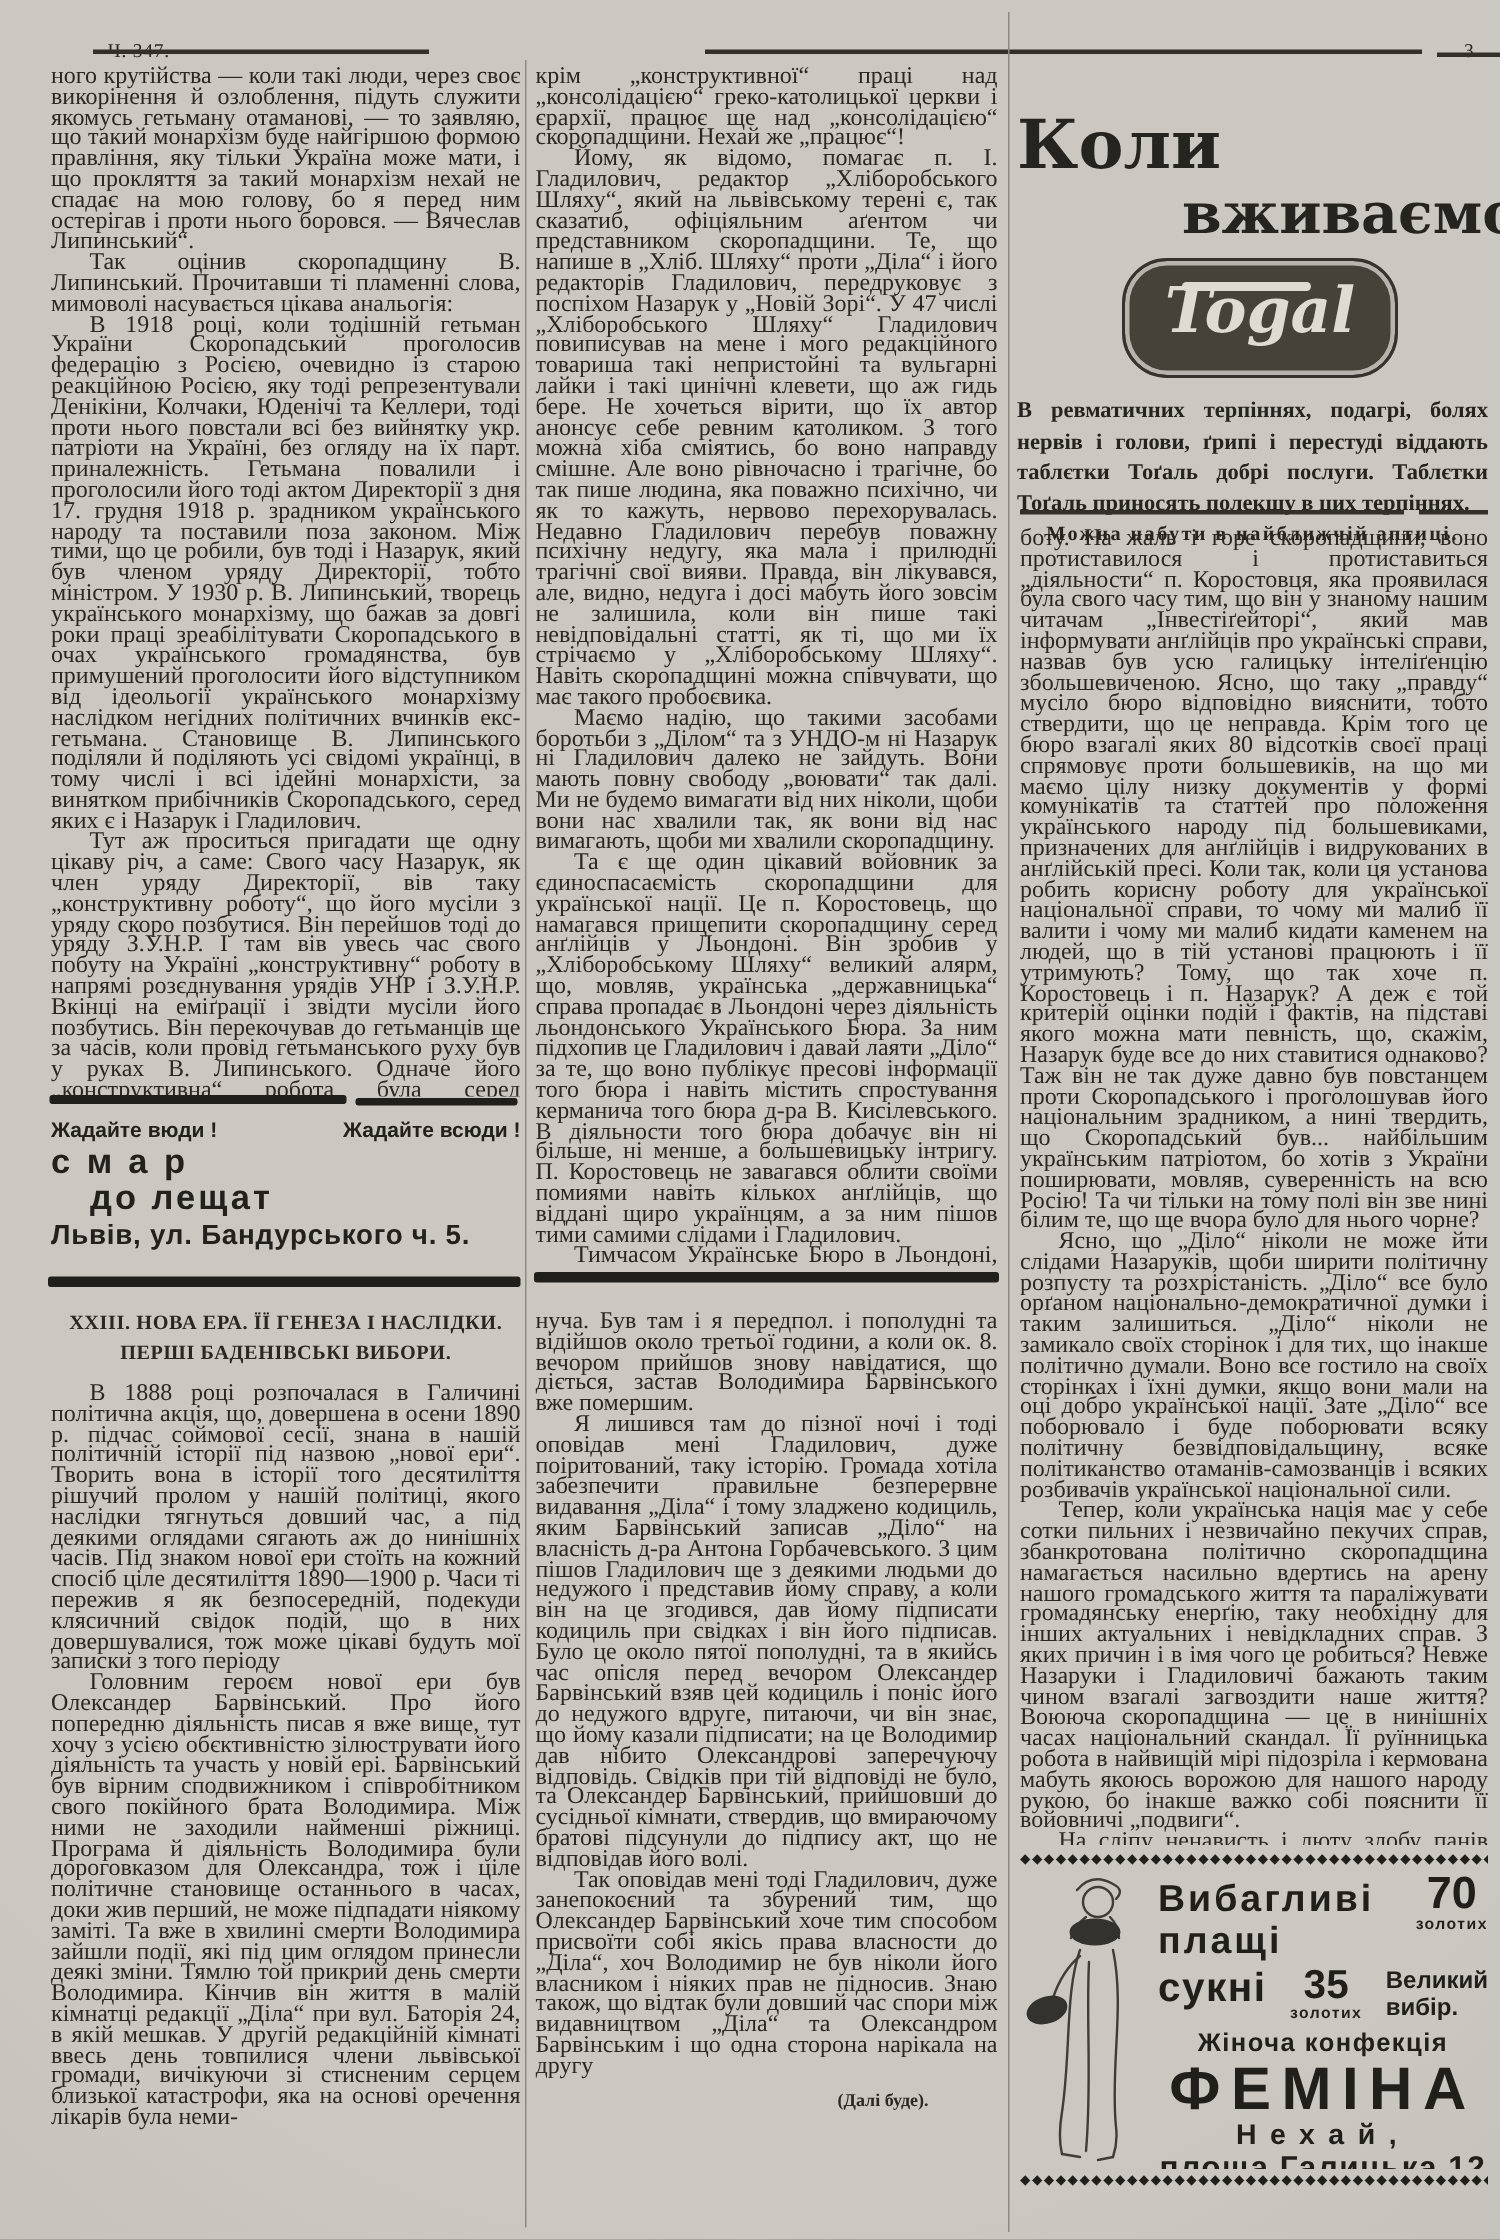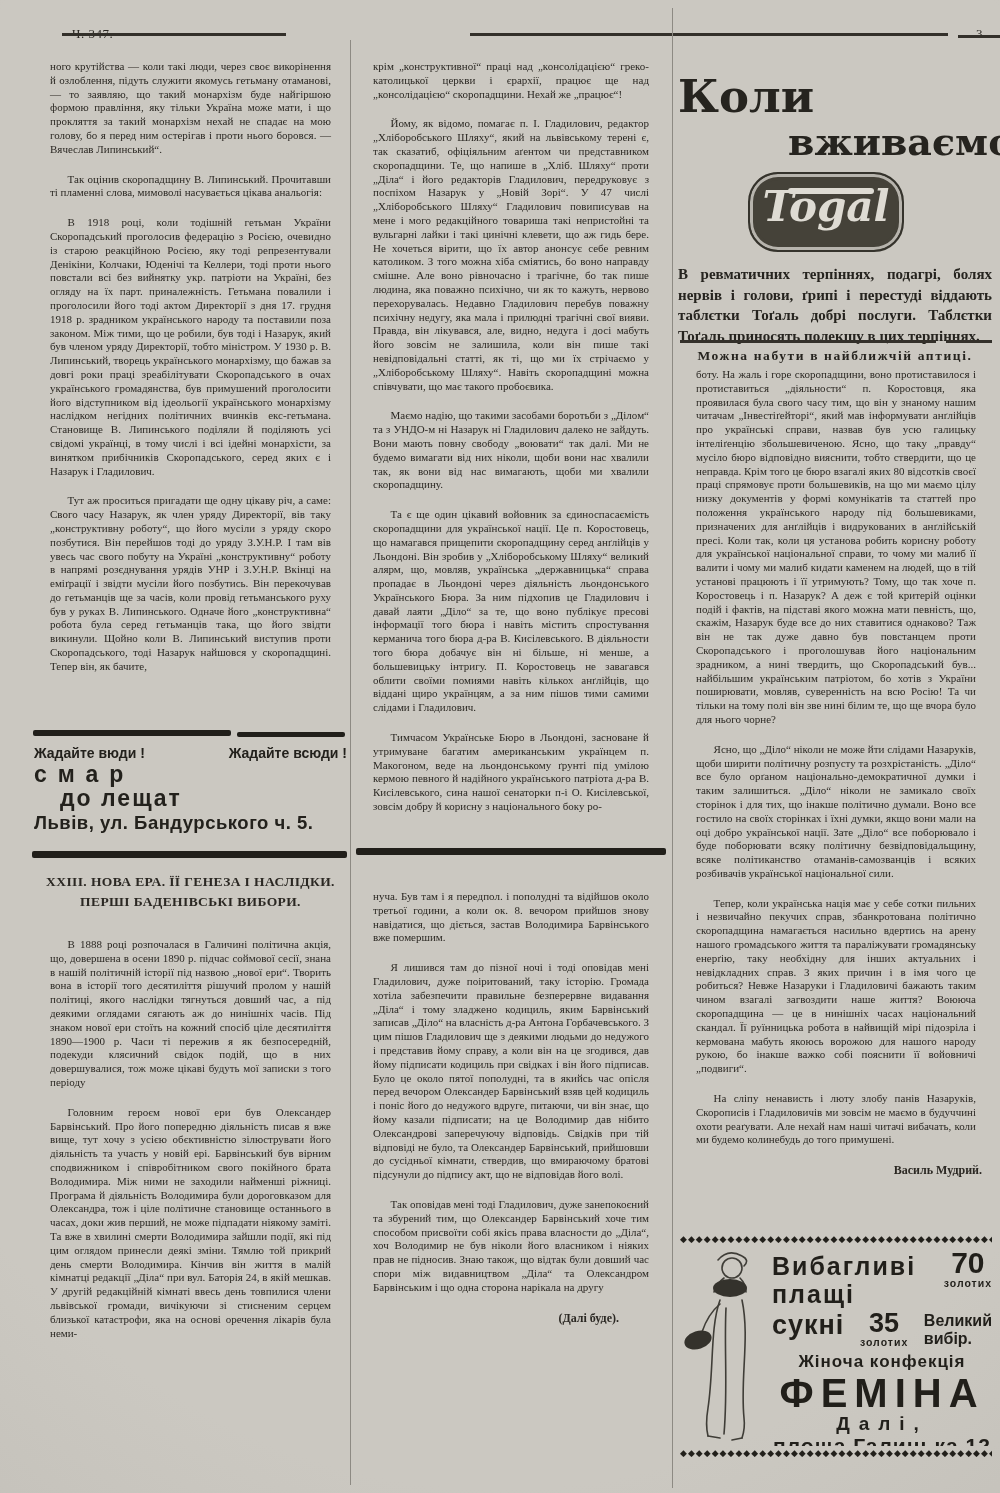--- a/index.html
+++ b/index.html
@@ -8,21 +8,21 @@
     background:radial-gradient(130% 105% at 50% 42%, #cbc8c1 55%, #bdbab3 88%, #b0ada6 100%);
     font-family:"Liberation Serif","DejaVu Serif",serif;color:#2b2823;
   }
   
   .mh-text{position:absolute;top:26px;font-size:13px;font-weight:normal;letter-spacing:.5px;}
   .rule{position:absolute;background:#33302a;}
   
   .vrule{position:absolute;width:1px;background:#8d8a83;}
   
   .textcol{position:absolute;overflow:hidden;}
-  .textcol p{margin:16px;text-indent:1.6em;text-align:justify;font-size:11px;line-height:13.8px;color:#2b2823;}
+  .textcol p{margin:0;text-indent:1.6em;text-align:justify;font-size:16px;line-height:13.8px;color:#2b2823;}
   .cont p:first-child{text-indent:0;}
   .sig{margin-top:7px;text-align:right;padding-right:10px;font-weight:bold;font-size:12px;}
   .tobecont{margin-top:9px;text-align:right;padding-right:46px;font-weight:bold;font-size:12px;}
   
   .nova-head{position:absolute;left:34px;top:872px;width:313px;text-align:center;
     font-weight:bold;font-size:13.5px;line-height:20px;letter-spacing:.4px;}
   
   .bar{position:absolute;background:#211f1a;border-radius:2px;}
   
   .silva{position:absolute;left:34px;top:745px;width:313px;height:102px;
@@ -33,21 +33,21 @@
   .silva .smar{font-weight:bold;font-size:23px;letter-spacing:11px;line-height:24px;}
   .silva .leshchat{font-weight:bold;font-size:23px;letter-spacing:2px;margin-left:26px;line-height:25px;}
   .silva .brand{font-weight:bold;font-size:40px;line-height:42px;margin-left:6px;margin-top:2px;letter-spacing:1px;}
   .silva .addr{font-weight:bold;font-size:18.5px;letter-spacing:.5px;margin-top:1px;}
   
   .togal{position:absolute;left:678px;top:38px;width:314px;color:#26241f;margin-top:36px;}
   .togal .w1{font-family:"DejaVu Serif",serif;font-weight:bold;font-size:45px;line-height:46px;}
   .togal .w2{font-family:"DejaVu Serif",serif;font-weight:bold;font-size:38px;line-height:40px;margin-left:110px;margin-top:2px;}
   .togal-logo{position:relative;width:152px;height:76px;margin:10px 0 0 70px;
     background:#454239;border:2px solid #35332c;border-radius:30px/30px;
-    box-shadow:inset 0 0 0 3px #b7b4ad, inset 0 0 0 6px #454239;}
+    box-shadow:inset 0 0 0 3px #b7b4ad, inset 0 0 0 6px #454239;padding-left:28px;}
   .togal-logo .txt{position:absolute;left:0;right:0;top:12px;text-align:center;
     font-family:"DejaVu Serif",serif;font-style:italic;font-weight:bold;font-size:42px;line-height:42px;color:#dedbd3;}
   .togal-logo .swash{position:absolute;left:38px;top:14px;width:86px;height:6px;background:#dedbd3;border-radius:3px;}
   .togal .body{margin-top:12px;font-weight:bold;font-size:15px;line-height:20.5px;text-align:justify;}
   .togal .avail{margin-top:2px;font-weight:bold;font-size:13.5px;letter-spacing:1.6px;text-align:center;}
   
   .diamond-row{position:absolute;left:680px;width:312px;height:11px;overflow:hidden;
     font-size:9px;line-height:10px;letter-spacing:1px;color:#211f1a;white-space:nowrap;}
   
   .femina{position:absolute;left:680px;top:1248px;width:312px;height:198px;overflow:hidden;
@@ -191,20 +191,20 @@
           <div class="num" style="font-size:27px;">35</div>
           <div class="unit">золотих</div>
         </div>
         <div class="wyb">
           <div>Великий</div>
           <div>вибір.</div>
         </div>
       </div>
       <div class="cat">Жіноча конфекція</div>
       <div class="brand">ФЕМІНА</div>
-      <div class="city">Далі,</div>
+      <div class="city">Нехай,</div>
       <div class="addr">площа Галицька 12 а.</div>
 
     </div>
   </div>
   <div class="diamond-row" style="top:1448px;">◆◆◆◆◆◆◆◆◆◆◆◆◆◆◆◆◆◆◆◆◆◆◆◆◆◆◆◆◆◆◆◆◆◆◆◆◆◆◆◆◆◆◆◆</div>
 
 </div>
 
 </body></html>

